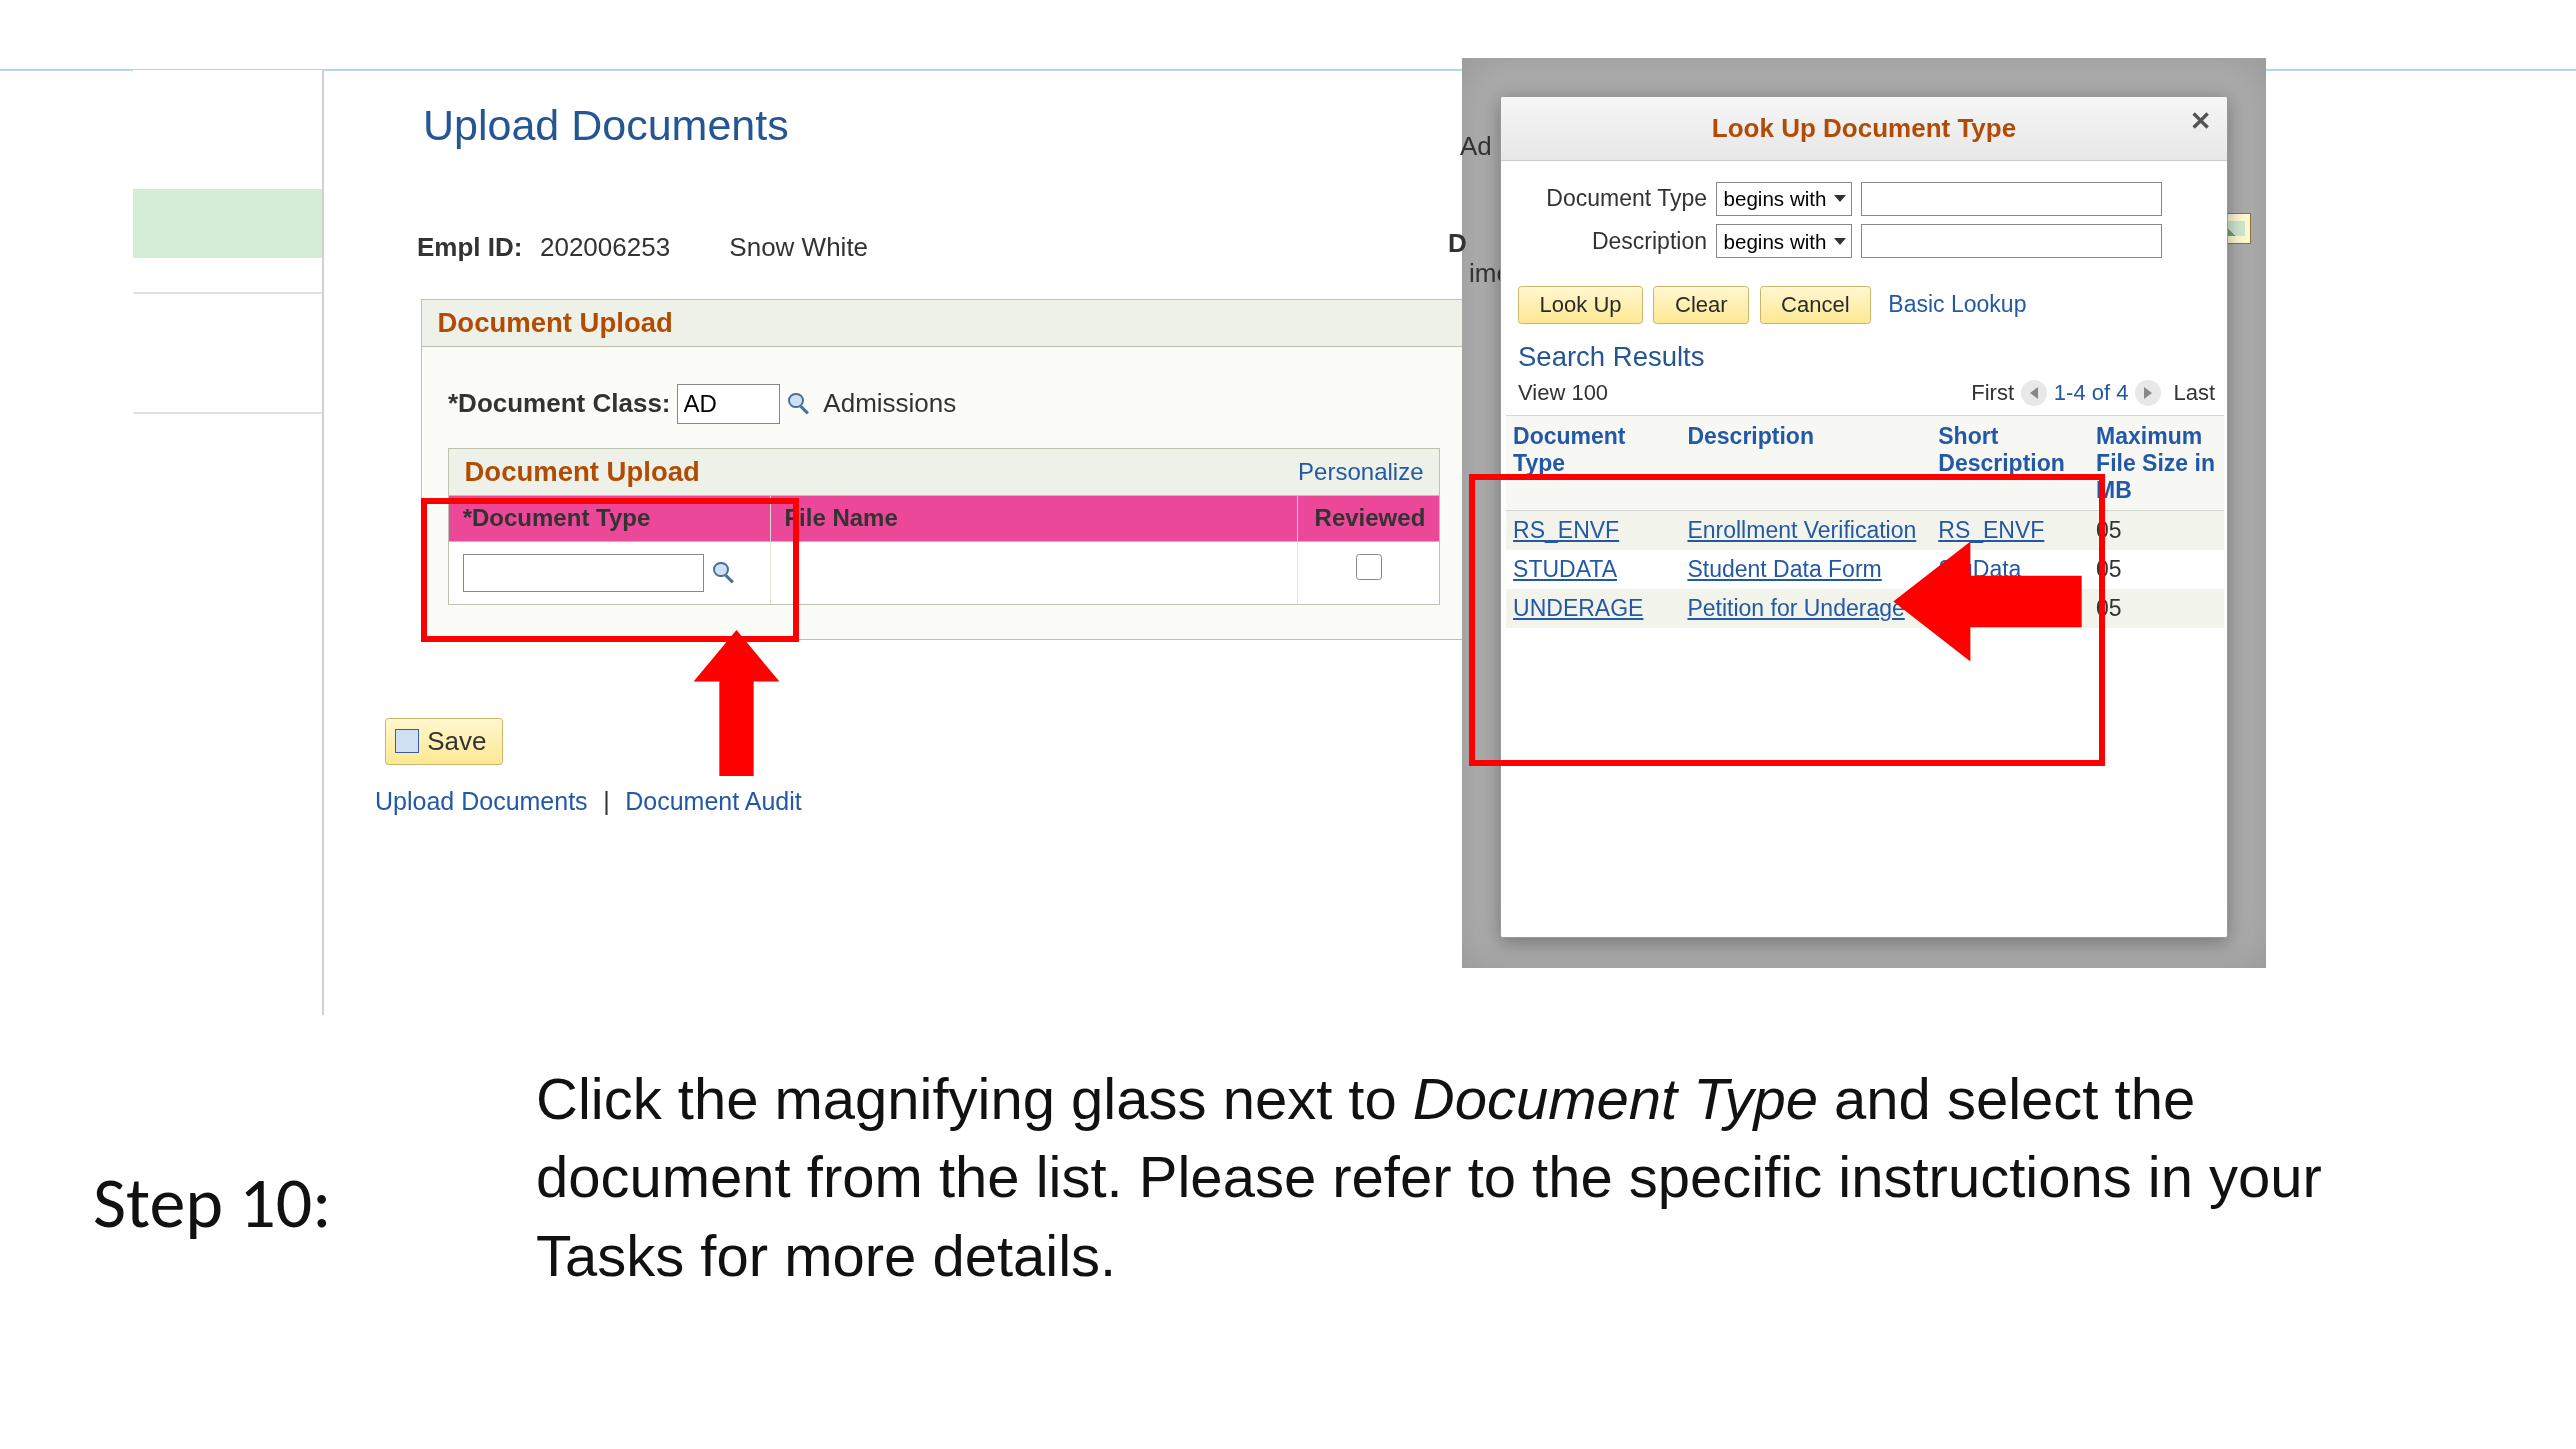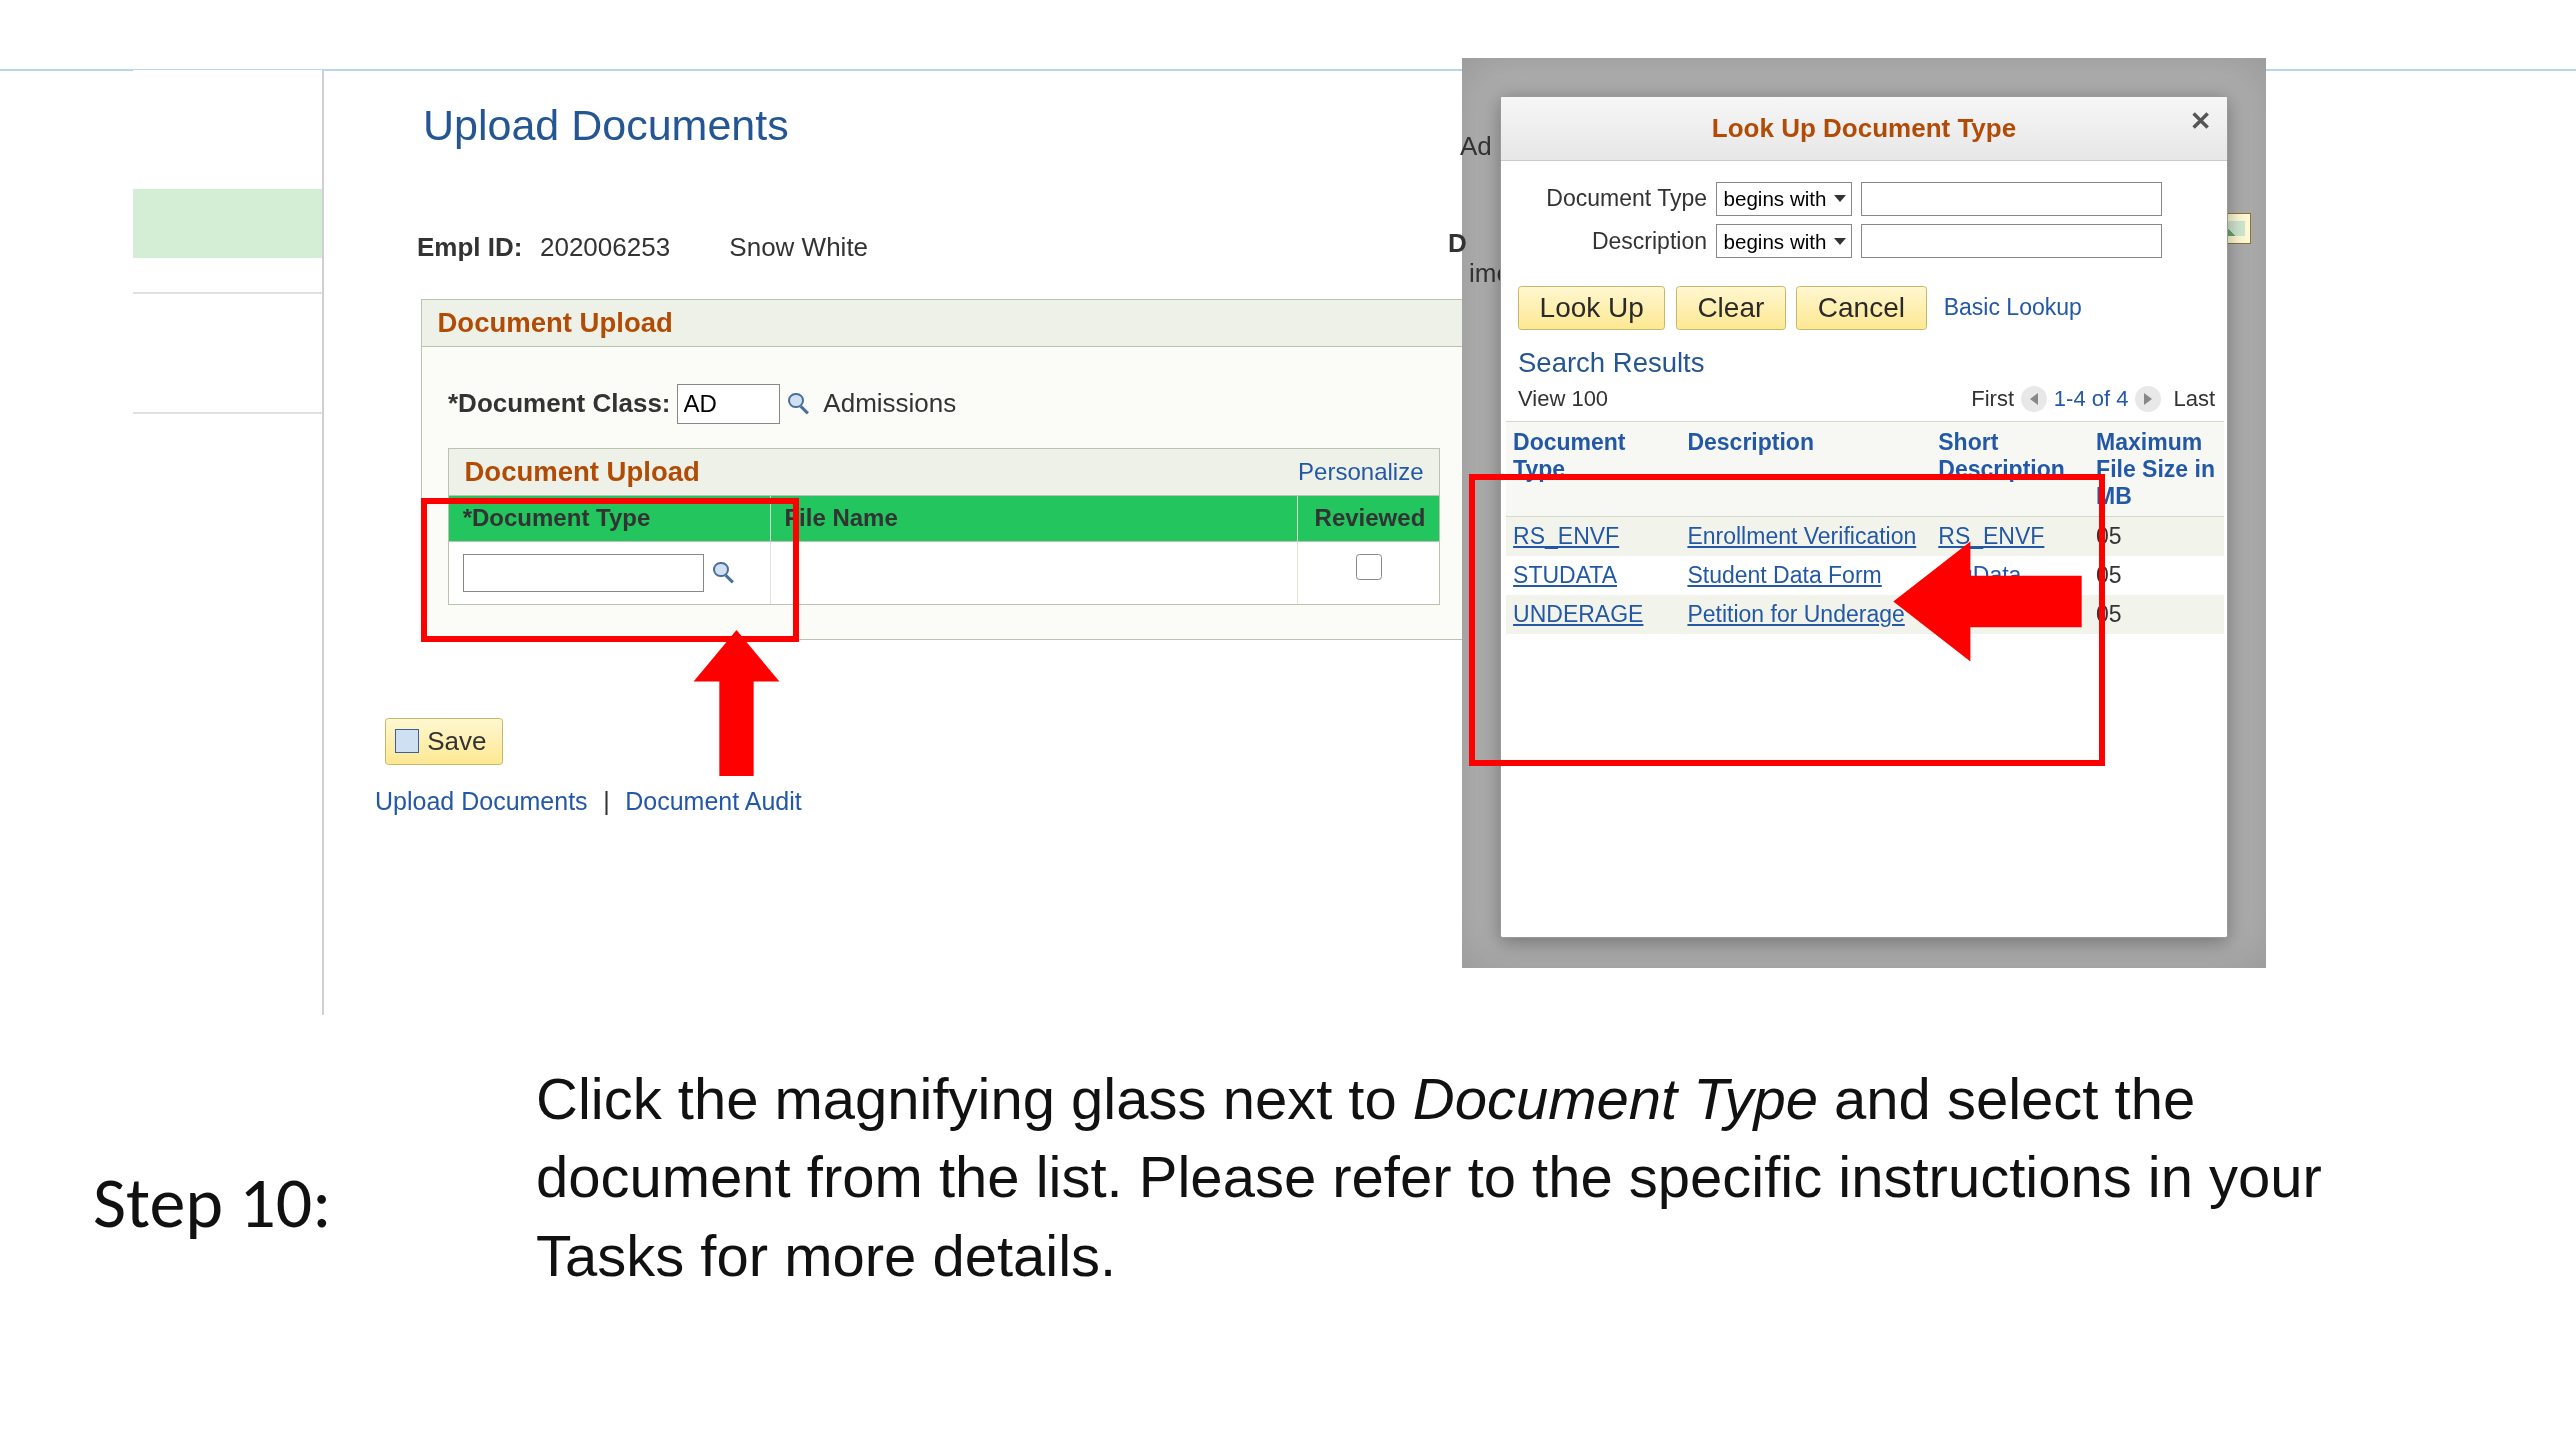--- a/index.html
+++ b/index.html
@@ -54,21 +54,21 @@
       margin-top: 24px; border: 1.7px solid #b9c3b0; background: #fff;
     }
     .inner-header {
       display: flex; justify-content: space-between; align-items: center;
       background: #eef1e7; border-bottom: 1.7px solid #b9c3b0; padding: 6.9px 15.5px;
     }
     .inner-title { font-size: 27.5px; font-weight: bold; color: #b24b05; }
     .personalize { font-size: 24px; color: #2358a6; }
 
     .grid-head {
-      display: flex; background: #22c55e; border-bottom: 1.7px solid #b9c3b0; font-size: 24px; font-weight: bold; color: #333;
+      display: flex; background: #ec4899; border-bottom: 1.7px solid #b9c3b0; font-size: 24px; font-weight: bold; color: #333;
     }
     .grid-head .c1 { width: 335px; padding: 8.6px 13.7px; border-right: 1.7px solid #d4d8cd; }
     .grid-head .c2 { width: 550px; padding: 8.6px 13.7px; border-right: 1.7px solid #d4d8cd; }
     .grid-head .c3 { width: 146px; padding: 8.6px 13.7px; text-align: right; }
 
     .grid-row { display: flex; background: #fff; }
     .grid-row .c1 { width: 335px; padding: 12px 13.7px; border-right: 1.7px solid #e2e5da; display: flex; align-items: center; gap: 8.6px; }
     .grid-row .c2 { width: 550px; padding: 12px 13.7px; border-right: 1.7px solid #e2e5da; }
     .grid-row .c3 { width: 146px; padding: 12px 13.7px; text-align: center; }
     .dt-input { width: 241px; height: 38px; border: 1.7px solid #888; font-size: 22px; padding: 3.4px 5.2px; }
@@ -120,21 +120,21 @@
       border: 1.7px solid #888; height: 34px; font-size: 20.6px; padding: 1.7px 24px 1.7px 6.9px;
       appearance: none; background: #fff; position: relative;
     }
     .sel-wrap { position: relative; display: inline-block; margin-right: 8.6px; }
     .sel-wrap::after { content: ''; position: absolute; right: 6.9px; top: 13.7px; width: 0; height: 0; border-left: 6px solid transparent; border-right: 6px solid transparent; border-top: 7.7px solid #333; }
     .sf-input { border: 1.7px solid #888; height: 34px; width: 301px; font-size: 20.6px; padding: 1.7px 6.9px; }
 
     .btn-row { padding: 12px 17px 10.3px; display: flex; gap: 10.3px; align-items: center; }
     .ps-btn {
       background: linear-gradient(#fff7d0, #fde892); border: 1.7px solid #c6b76a; border-radius: 3.4px;
-      padding: 5.2px 20.6px; font-size: 28px; color: #2a2a2a;
+      padding: 5.2px 20.6px; font-size: 22px; color: #2a2a2a;
     }
     .basic-link { font-size: 23px; color: #2358a6; margin-left: 6.9px; }
 
     .sr-title { font-size: 27.5px; color: #255694; padding: 6.9px 17px 3.4px; }
     .sr-bar {
       display: flex; align-items: center; justify-content: space-between; padding: 3.4px 12px 8.6px 17px; font-size: 22px;
     }
     .pager-txt { color: #2358a6; }
     .first-txt { color: #333; }
     .pager-arrow { width: 26px; height: 26px; border-radius: 50%; background: #e8e8e8; display: inline-flex; align-items: center; justify-content: center; margin: 0 6.9px; }

